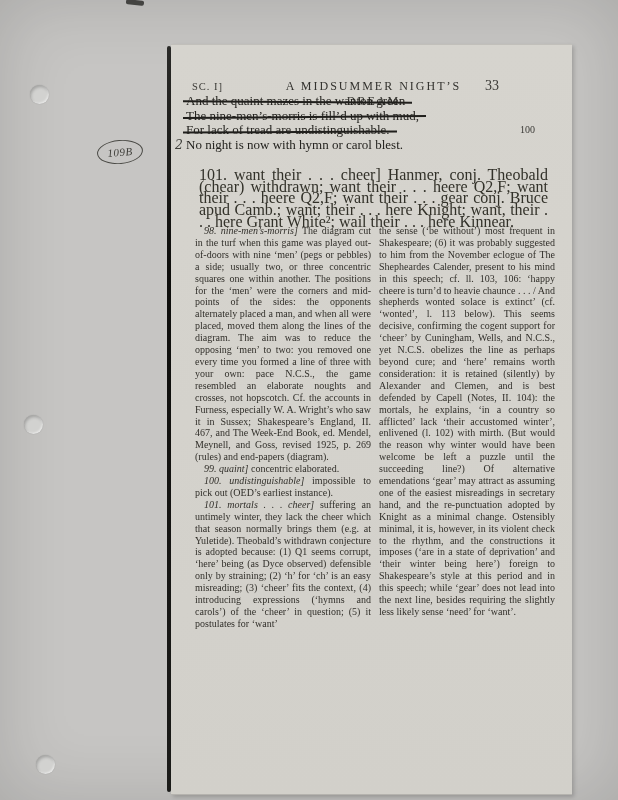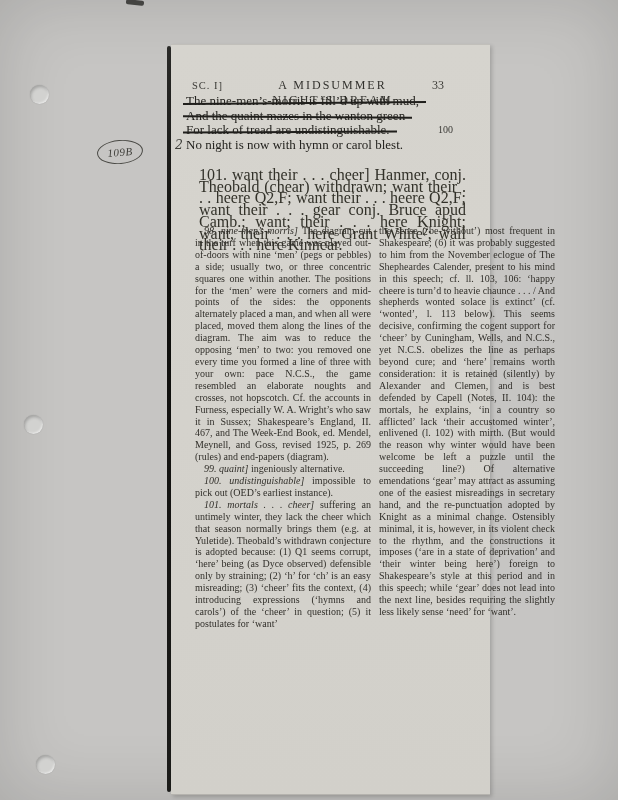--- a/index.html
+++ b/index.html
@@ -6,32 +6,32 @@
   body{width:618px;height:800px;overflow:hidden;font-family:"Liberation Serif","DejaVu Serif",serif;}
   .scan{position:relative;width:618px;height:800px;background:#c6c5c3;box-shadow:inset 0 0 70px rgba(0,0,0,0.14);}
   .speck{position:absolute;left:126px;top:0;width:18px;height:5px;background:#2f2f2d;border-radius:2px;transform:rotate(6deg);opacity:.85;}
   .hole{position:absolute;width:19px;height:19px;border-radius:50%;background:#d2d2d0;
         box-shadow:inset 1px 2px 3px rgba(0,0,0,0.22), inset -1px -1px 2px rgba(255,255,255,0.55), 0 0 1px rgba(0,0,0,0.25);}
   .hole-1{left:30px;top:85px;}
   .hole-2{left:24px;top:415px;}
   .hole-3{left:36px;top:755px;}
   .binding-line{position:absolute;left:167px;top:46px;width:4px;height:746px;
         background:linear-gradient(#2a2a28,#0e0e0c 30%,#1c1c1a);border-radius:2px;}
-  .page{position:absolute;left:171px;top:44px;width:319px;height:749px;
+  .page{position:absolute;left:171px;top:44px;width:401px;height:749px;
         background:linear-gradient(#d6d4ce,#d2d0ca);
         border-top:1px solid rgba(0,0,0,0.08);border-bottom:1px solid rgba(0,0,0,0.15);
         box-shadow:2px 2px 4px rgba(0,0,0,0.18);color:#302f2b;}
   .margin-annotation{position:absolute;left:97px;top:140px;width:44px;height:22px;
         border:1.4px solid #4a4a45;border-radius:50%;transform:rotate(-5deg);
         display:flex;align-items:center;justify-content:center;}
   .annotation-text{font-style:italic;font-size:11px;color:#3c3c37;letter-spacing:0.5px;}
   .running-head{position:absolute;left:21px;right:17px;top:33px;display:flex;align-items:baseline;font-size:10.5px;color:#3a3935;}
   .scene{width:70px;letter-spacing:1px;}
   .title{flex:1;text-align:center;letter-spacing:2px;font-size:12px;color:#33322e;}
-  .pagenum{width:70px;text-align:center;font-size:12px;}
+  .pagenum{width:70px;text-align:left;font-size:14px;}
   .verse{position:absolute;left:15px;right:17px;top:49px;color:#23221e;}
   .vline{font-size:13px;line-height:14.6px;white-space:nowrap;position:relative;}
   .struck{display:inline-block;position:relative;}
   .struck::after{content:"";position:absolute;left:-3px;right:-7px;height:1.8px;background:#201f1c;}
   .s1::after{top:52%;transform:rotate(-0.45deg);}
   .s2::after{top:50%;transform:rotate(0.35deg);}
   .s3::after{top:53%;transform:rotate(-0.25deg);}
   .lineno{position:absolute;right:20px;top:30px;font-size:10px;color:#3a3935;text-align:center;}
   .hand2{position:absolute;left:-11px;top:0;font-size:12.5px;font-style:italic;color:#3f3f3a;font-family:"DejaVu Serif",serif;}
   .collation{position:absolute;left:28px;right:24px;top:124px;margin:0;font-size:16px;line-height:11.7px;text-align:justify;color:#323129;}
@@ -59,32 +59,32 @@
 
   <div class="page">
 
     <div class="running-head">
       <span class="scene">SC. I]</span>
       <span class="title">A MIDSUMMER NIGHT’S DREAM</span>
       <span class="pagenum">33</span>
     </div>
 
     <div class="verse">
+      <div class="vline"><span class="struck s2">And the quaint mazes in the wanton green</span></div>
       <div class="vline"><span class="struck s1">The nine-men’s-morris is fill’d up with mud,</span></div>
-      <div class="vline"><span class="struck s2">And the quaint mazes in the wanton green</span></div>
       <div class="vline"><span class="struck s3">For lack of tread are undistinguishable.</span></div>
       <div class="vline"><span class="hand2">2</span><span>No night is now with hymn or carol blest.</span></div>
       <div class="lineno">100</div>
     </div>
 
     <p class="collation">101. want their . . . cheer] Hanmer, conj. Theobald (chear) withdrawn; want their . . . heere Q2,F; want their . . . heere Q2,F; want their . . . gear conj. Bruce apud Camb.; want; their . . . here Knight; want, their . . . here Grant White²; wail their . . . here Kinnear.</p>
 
     <div class="col col-left">
       <p class="note indent"><span class="lemma">98. nine-men’s-morris]</span> <span>The diagram cut in the turf when this game was played out-of-doors with nine ‘men’ (pegs or pebbles) a side; usually two, or three concentric squares one within another. The positions for the ‘men’ were the corners and mid-points of the sides: the opponents alternately placed a man, and when all were placed, moved them along the lines of the diagram. The aim was to reduce the opposing ‘men’ to two: you removed one every time you formed a line of three with your own: pace N.C.S., the game resembled an elaborate noughts and crosses, not hopscotch. Cf. the accounts in Furness, especially W. A. Wright’s who saw it in Sussex; Shakespeare’s England, II. 467, and The Week-End Book, ed. Mendel, Meynell, and Goss, revised 1925, p. 269 (rules) and end-papers (diagram).</span></p>
-      <p class="note indent"><span class="lemma">99. quaint]</span> <span>ingeniously alternative.</span></p>
+      <p class="note indent"><span class="lemma">99. quaint]</span> <span>concentric elaborated.</span></p>
       <p class="note indent"><span class="lemma">100. undistinguishable]</span> <span>impossible to pick out (OED’s earliest instance).</span></p>
       <p class="note indent"><span class="lemma">101. mortals . . . cheer]</span> <span>suffering an untimely winter, they lack the cheer which that season normally brings them (e.g. at Yuletide). Theobald’s withdrawn conjecture is adopted because: (1) Q1 seems corrupt, ‘here’ being (as Dyce observed) defensible only by straining; (2) ‘h’ for ‘ch’ is an easy misreading; (3) ‘cheer’ fits the context, (4) introducing expressions (‘hymns and carols’) of the ‘cheer’ in question; (5) it postulates for ‘want’</span></p>
     </div>
 
     <div class="col col-right">
       <p class="note"><span>the sense (‘be without’) most frequent in Shakespeare; (6) it was probably suggested to him from the November eclogue of The Shepheardes Calender, present to his mind in this speech; cf. ll. 103, 106: ‘happy cheere is turn’d to heavie chaunce . . . / And shepherds wonted solace is extinct’ (cf. ‘wonted’, l. 113 below). This seems decisive, confirming the cogent support for ‘cheer’ by Cuningham, Wells, and N.C.S., yet N.C.S. obelizes the line as perhaps beyond cure; and ‘here’ remains worth consideration: it is retained (silently) by Alexander and Clemen, and is best defended by Capell (Notes, II. 104): the mortals, he explains, ‘in a country so afflicted’ lack ‘their accustomed winter’, enlivened (l. 102) with mirth. (But would the reason why winter would have been welcome be left a puzzle until the succeeding line?) Of alternative emendations ‘gear’ may attract as assuming one of the easiest misreadings in secretary hand, and the re-punctuation adopted by Knight as a minimal change. Ostensibly minimal, it is, however, in its violent check to the rhythm, and the constructions it imposes (‘are in a state of deprivation’ and ‘their winter being here’) foreign to Shakespeare’s style at this period and in this speech; while ‘gear’ does not lead into the next line, besides requiring the slightly less likely sense ‘need’ for ‘want’.</span></p>
     </div>
 
   </div>
 </div>

